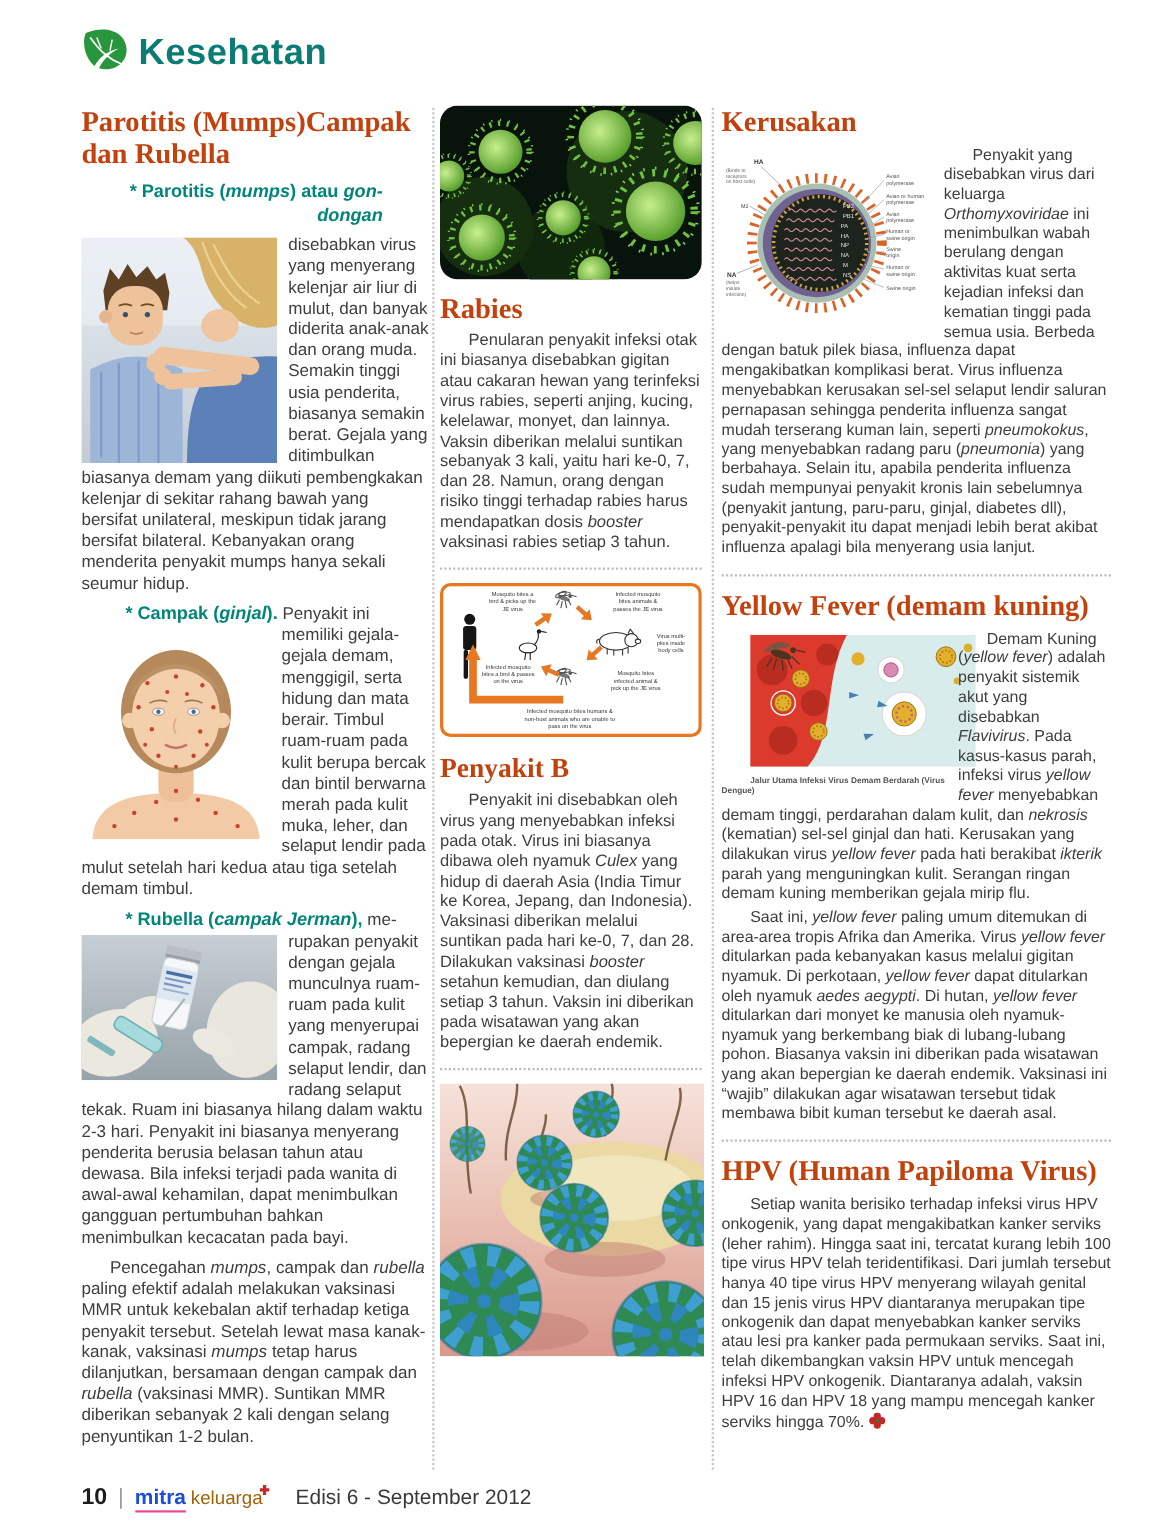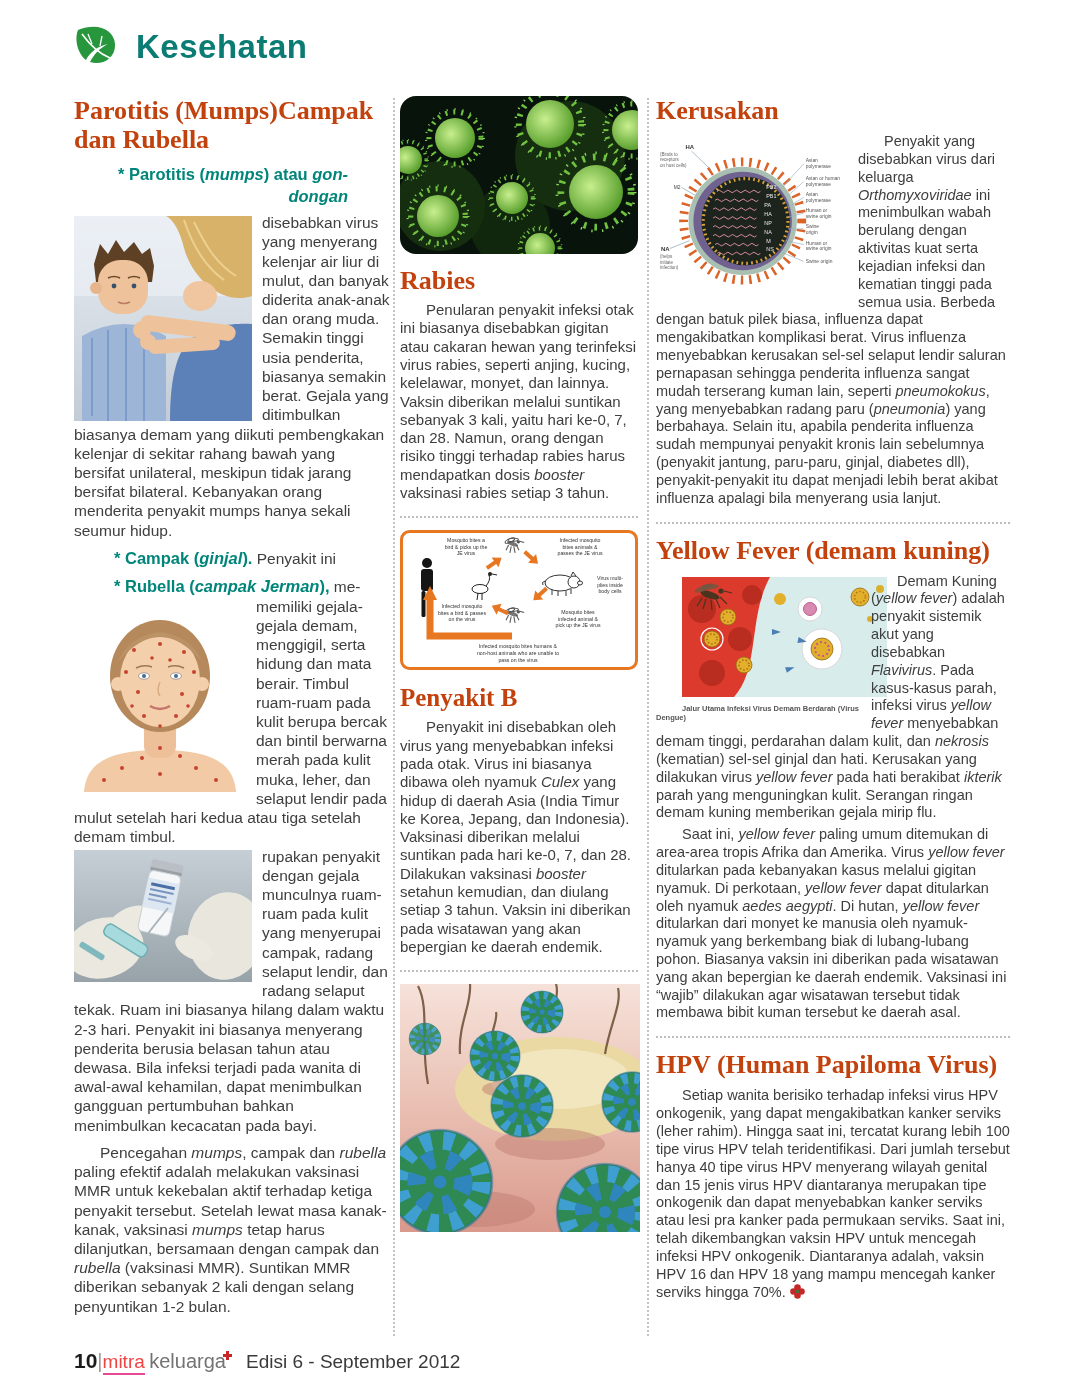--- a/index.html
+++ b/index.html
@@ -25,31 +25,31 @@
   .subhead{color:#00857a;font-weight:bold;font-size:16.5px;line-height:1.3}
   .sub-r{text-align:right;padding-right:42px}
   .b{font-size:15.5px;line-height:1.24}
   .b-m{font-size:15px;line-height:1.22}
   .b-r{font-size:14.5px;line-height:1.23}
   .ind{text-indent:26px}
   .ind-sm{text-indent:40px}
   .fl{float:left;margin:3px 10px 3px 0}
   .cf::after{content:"";display:block;clear:both}
   .mb6{margin-bottom:6px}.mt8{margin-top:8px}
-  #header{position:absolute;left:74px;top:24px;display:flex;align-items:center;gap:18px}
+  #header{position:absolute;left:74px;top:24px;display:flex;align-items:center;gap:8px}
   #header .brandword{font-size:33px;font-weight:bold;color:#0b7c74;letter-spacing:0.5px}
   #photo-virus-green{border-radius:16px;display:block}
   #photo-hpv{display:block}
   .yf-fig{float:left;margin:4px 10px 2px 0;width:205px}
   .yf-cap{font-size:7.5px;font-weight:bold;color:#555;text-align:left;margin-top:3px;line-height:1.2}
-  #footer{position:absolute;left:74px;top:1349px;display:flex;align-items:baseline;}
+  #footer{position:absolute;left:74px;top:1349px;display:flex;align-items:baseline;gap:10px}
   #footer .pageno{font-size:21px;font-weight:bold;color:#1c1c1c}
   #footer .fsep{color:#9a9a9a;font-size:20px}
-  .logo-mitra{color:#ef4444;font-weight:normal;font-size:19px;border-bottom:2px solid #e54a96;padding-bottom:1px}
-  .logo-keluarga{color:#737373;font-size:20px}
+  .logo-mitra{color:#1d4ed8;font-weight:bold;font-size:19px;border-bottom:2px solid #e54a96;padding-bottom:1px}
+  .logo-keluarga{color:#a16207;font-size:17px}
   #footer .edition{font-size:19px;color:#3a3a3a;margin-left:14px}
   .endmark{vertical-align:-2px;margin-left:4px}
   svg text{font-family:"Liberation Sans",sans-serif}
 </style>
 </head>
 <body>
 
 <div id="header">
   <svg width="44" height="46" viewBox="0 0 44 46">
     <path d="M4,6 C24,-2 40,6 41,20 C42,34 28,42 16,38 C20,30 26,24 34,20 C24,22 16,28 12,36 C4,30 0,16 4,6 Z" fill="#27963c"></path>
@@ -102,22 +102,20 @@
       <path d="M112,128 C132,104 178,108 178,108 V205 H96 C96,164 102,142 112,128 Z" fill="#5c80b8"></path>
       <rect x="66" y="104" width="96" height="16" rx="8" fill="#eec29b" transform="rotate(7 114 112)"></rect>
       <circle cx="68" cy="114" r="9" fill="#eec29b"></circle>
       <rect x="74" y="122" width="72" height="14" rx="7" fill="#eec29b" transform="rotate(-4 110 129)"></rect>
       <circle cx="74" cy="126" r="8" fill="#eec29b"></circle>
     </svg>
     <span><span>disebabkan virus yang menyerang kelenjar air liur di mulut, dan banyak diderita anak-anak dan orang muda. Semakin tinggi usia penderita, biasanya semakin berat. Gejala yang ditimbulkan biasanya demam yang diikuti pembengkakan kelenjar di sekitar rahang bawah yang bersifat unilateral, meskipun tidak jarang bersifat bilateral. Kebanyakan orang menderita penyakit mumps hanya sekali seumur hidup.</span></span>
   </div>
 
   <div class="b ind-sm mt8"><span class="lead">* Campak (</span><span class="it lead">ginjal</span><span class="lead">).</span><span> Penyakit ini</span></div>
-  <div class="b ind-sm mt8"><span class="lead">* Rubella (</span><span class="it lead">campak Jerman</span><span class="lead">),</span><span> me-</span></div>
-
   <div class="b cf">
     <svg class="fl" width="172" height="192" viewBox="0 0 172 192">
       <rect width="172" height="192" fill="#ffffff"></rect>
       <path d="M10,192 C12,160 40,150 86,150 C132,150 160,160 162,192 Z" fill="#f2cba6"></path>
       <rect x="70" y="118" width="32" height="40" rx="12" fill="#eec09a"></rect>
       <ellipse cx="86" cy="76" rx="50" ry="56" fill="#b5895c"></ellipse>
       <circle cx="44" cy="84" r="7" fill="#f4cfab"></circle>
       <circle cx="128" cy="84" r="7" fill="#f4cfab"></circle>
       <ellipse cx="86" cy="80" rx="40" ry="47" fill="#f4cfab"></ellipse>
       <path d="M44,62 Q86,12 128,62 Q118,36 86,32 Q54,36 44,62 Z" fill="#bb9166"></path>
@@ -148,20 +146,22 @@
           <circle cx="106" cy="156" r="2"></circle>
           <circle cx="48" cy="168" r="2"></circle>
         <circle cx="122" cy="168" r="2"></circle>
           <circle cx="86" cy="174" r="2"></circle>
           <circle cx="30" cy="180" r="2"></circle>
         <circle cx="142" cy="180" r="2"></circle>
       </g>
     </svg>
     <span><span>memiliki gejala-gejala demam, menggigil, serta hidung dan mata berair. Timbul ruam-ruam pada kulit berupa bercak dan bintil berwarna merah pada kulit muka, leher, dan selaput lendir pada mulut setelah hari kedua atau tiga setelah demam timbul.</span></span>
   </div>
+
+  <div class="b ind-sm mt8"><span class="lead">* Rubella (</span><span class="it lead">campak Jerman</span><span class="lead">),</span><span> me-</span></div>
   <div class="b cf">
     <svg class="fl" width="178" height="132" viewBox="0 0 178 132">
       <defs>
         <linearGradient id="gV" x1="0" y1="0" x2="0" y2="1">
           <stop offset="0" stop-color="#c6cfd5"></stop>
             <stop offset="1" stop-color="#97a2a9"></stop>
         </linearGradient>
       </defs>
       <rect width="178" height="132" fill="url(#gV)"></rect>
       <ellipse cx="30" cy="98" rx="40" ry="30" fill="#ebe8df" transform="rotate(-15 30 98)"></ellipse>

